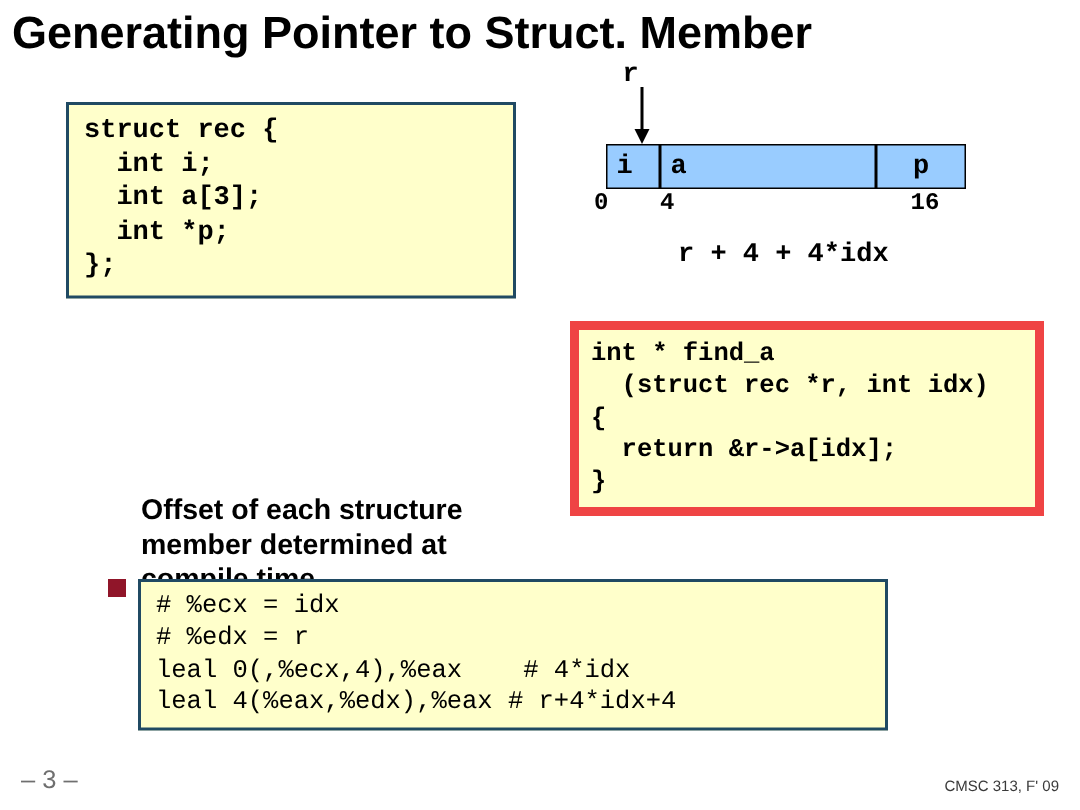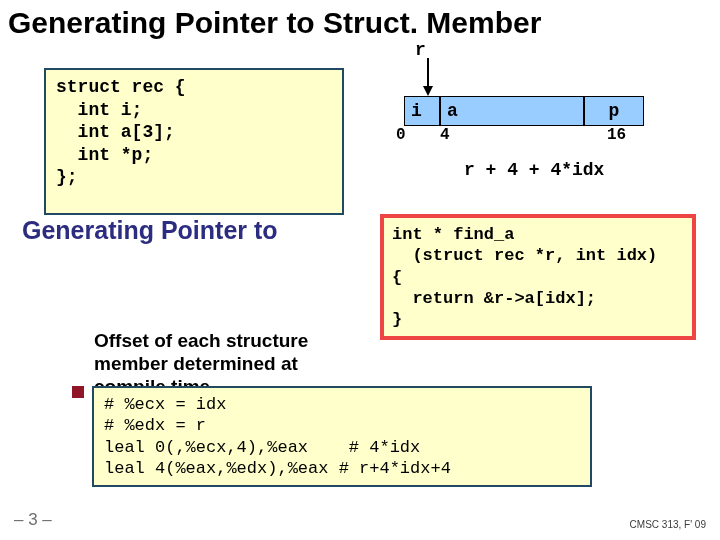--- a/index.html
+++ b/index.html
@@ -32,21 +32,21 @@
     left: 421px;
     top: 58px;
   }
   .struct-box {
     position: absolute;
     left: 44px;
     top: 68px;
     width: 300px;
     background: #ffffcb;
     border: 2px solid #204a63;
-    padding: 6px 10px 24px 10px;
+    padding: 6px 10px 8px 10px;
     font-family: "Courier New", monospace;
     font-weight: bold;
     font-size: 18px;
     line-height: 1.25;
     white-space: pre;
   }
   .layout-box {
     position: absolute;
     left: 404px;
     top: 96px;
@@ -74,21 +74,21 @@
     width: 260px;
     font-family: "Courier New", monospace;
     font-weight: bold;
     font-size: 16px;
   }
   .off-0 { position: absolute; left: 0; }
   .off-4 { position: absolute; left: 44px; }
   .off-16 { position: absolute; left: 194px; margin-left: 17px; }
   .formula {
     position: absolute;
-    left: 464px;
+    left: 452px;
     top: 160px;
     font-family: "Courier New", monospace;
     font-weight: bold;
     font-size: 18px;
   }
   .subtitle {
     position: absolute;
     left: 22px;
     top: 216px;
     width: 330px;
@@ -120,21 +120,21 @@
     font-weight: bold;
     color: #000;
     line-height: 1.2;
   }
   .find-box {
     position: absolute;
     left: 380px;
     top: 214px;
     width: 316px;
     background: #ffffcb;
-    border: 4px solid #ef4444;
+    border: 6px solid #ef4444;
     padding: 6px 8px 6px 8px;
     font-family: "Courier New", monospace;
     font-weight: bold;
     font-size: 17px;
     line-height: 1.25;
     white-space: pre;
   }
   .asm-box {
     position: absolute;
     left: 92px;
@@ -189,21 +189,20 @@
 </div>
 <div class="offsets">
   <span class="off-0">0</span>
   <span class="off-4">4</span>
   <span class="off-16">16</span>
 </div>
 
 <div class="formula">r + 4 + 4*idx</div>
 
 <div class="subtitle">
-  <span>Generating Pointer to</span>
 </div>
 
 <div class="bullet-row">
   <div class="bullet"></div>
   <div class="bullet-text">Offset of each structure member determined at compile time</div>
 </div>
 
 <div class="find-box">int * find_a
   (struct rec *r, int idx)
 {

